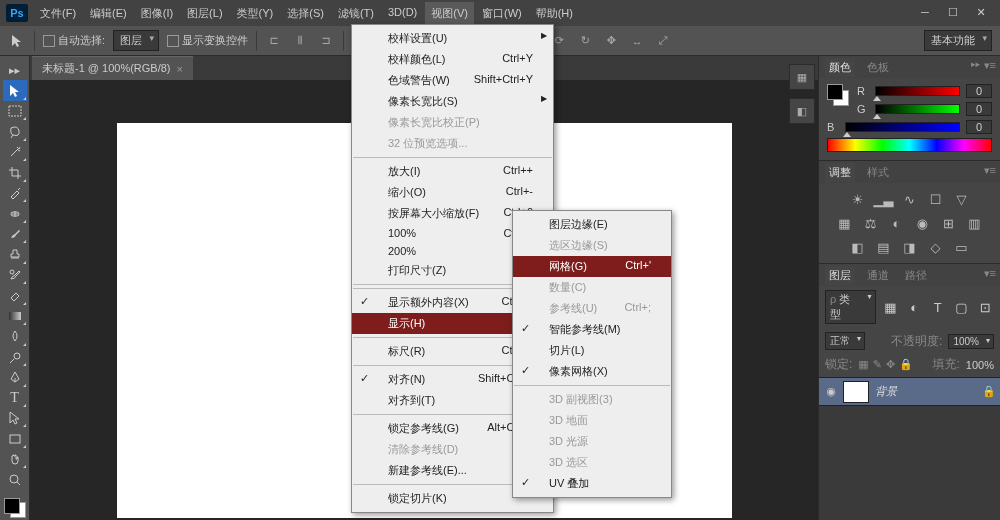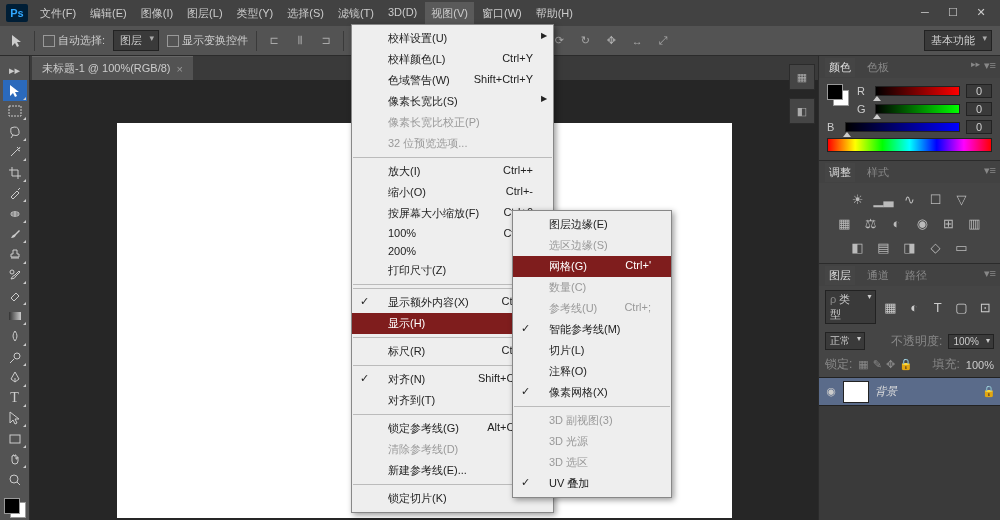--- a/index.html
+++ b/index.html
@@ -502,31 +502,31 @@
       <span style="margin-left: 24px;">Ctrl+;</span>
     </div>
     <div class="ditem">
       <span class="chk-m">✓</span>
       <span>智能参考线(M)</span>
     </div>
     <div class="ditem">
       <span>切片(L)</span>
     </div>
     <div class="ditem">
-      <span>注释(O)</span>
-    </div>
-    <div class="ditem">
       <span class="chk-m">✓</span>
       <span>像素网格(X)</span>
     </div>
     <hr>
     <div class="ditem disabled">
       <span>3D 副视图(3)</span>
     </div>
     <div class="ditem disabled">
+      <span>3D 地面</span>
+    </div>
+    <div class="ditem disabled">
       <span>3D 光源</span>
     </div>
     <div class="ditem disabled">
       <span>3D 选区</span>
     </div>
     <div class="ditem">
       <span class="chk-m">✓</span>
       <span>UV 叠加</span>
     </div>
   </div>

